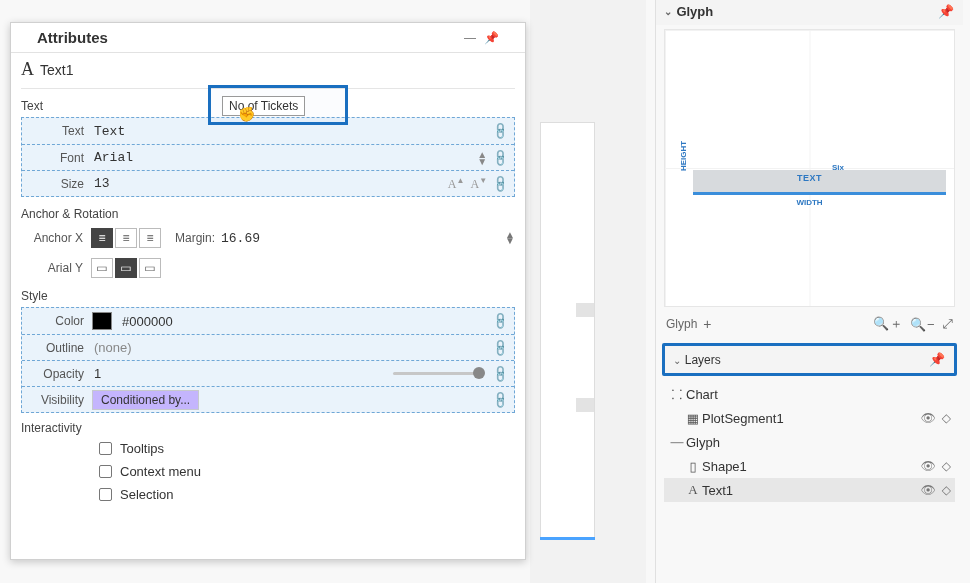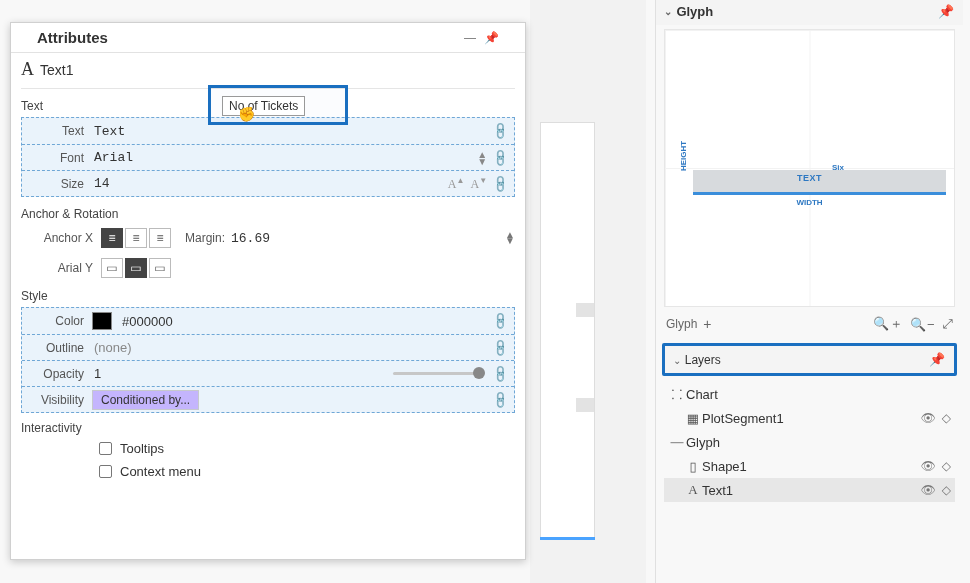--- a/index.html
+++ b/index.html
@@ -62,21 +62,21 @@
     color: #333; padding-left: 2px;
   }
   .prop-icons {
     display: flex; gap: 6px; align-items: center; padding-right: 6px;
     color: #999;
   }
   .link-icon {
     display: inline-block; transform: rotate(-45deg); font-size: 12px;
   }
   .anchor-row, .style-row {
-    display: flex; align-items: center; padding: 4px 20px; height: 30px;
+    display: flex; align-items: center; padding: 4px 10px; height: 30px;
     position: relative;
   }
   .anchor-row .prop-label, .style-row .prop-label { width: 70px; }
   .togglebtn {
     width: 22px; height: 20px; border: 1px solid #bbb; background: #fff;
     display: inline-flex; align-items: center; justify-content: center;
     margin-right: 2px; cursor: pointer; color: #555;
   }
   .togglebtn.active { background: #444; color: #fff; border-color: #444; }
   .margin-label { margin-left: 12px; margin-right: 6px; color: #555; }
@@ -259,21 +259,21 @@
       <div class="prop-row">
         <span class="prop-label">Font</span>
         <span class="prop-value">Arial</span>
         <div class="prop-icons">
           <span class="up-down">▲<br>▼</span>
           <span class="link-icon">🔗</span>
         </div>
       </div>
       <div class="prop-row">
         <span class="prop-label">Size</span>
-        <span class="prop-value">14</span>
+        <span class="prop-value">13</span>
         <div class="prop-icons">
           <span class="font-sz-btn">A<sup>▲</sup></span>
           <span class="font-sz-btn">A<sup>▼</sup></span>
           <span class="link-icon">🔗</span>
         </div>
       </div>
     </div>
   </div>
 
   <div class="section-label">Anchor &amp; Rotation</div>
@@ -331,20 +331,24 @@
 
   <div class="section-label">Interactivity</div>
   <div class="checkbox-row">
     <span class="checkbox"></span>
     <span>Tooltips</span>
   </div>
   <div class="checkbox-row">
     <span class="checkbox"></span>
     <span>Context menu</span>
   </div>
+  <div class="checkbox-row">
+    <span class="checkbox"></span>
+    <span>Selection</span>
+  </div>
 </div>
 
 <div class="drop-hint-highlight"></div>
 <div class="drop-hint">
   <span>No of Tickets</span>
 </div>
 <span class="cursor-grab">✊</span>
 
 <div class="right-col">
 

